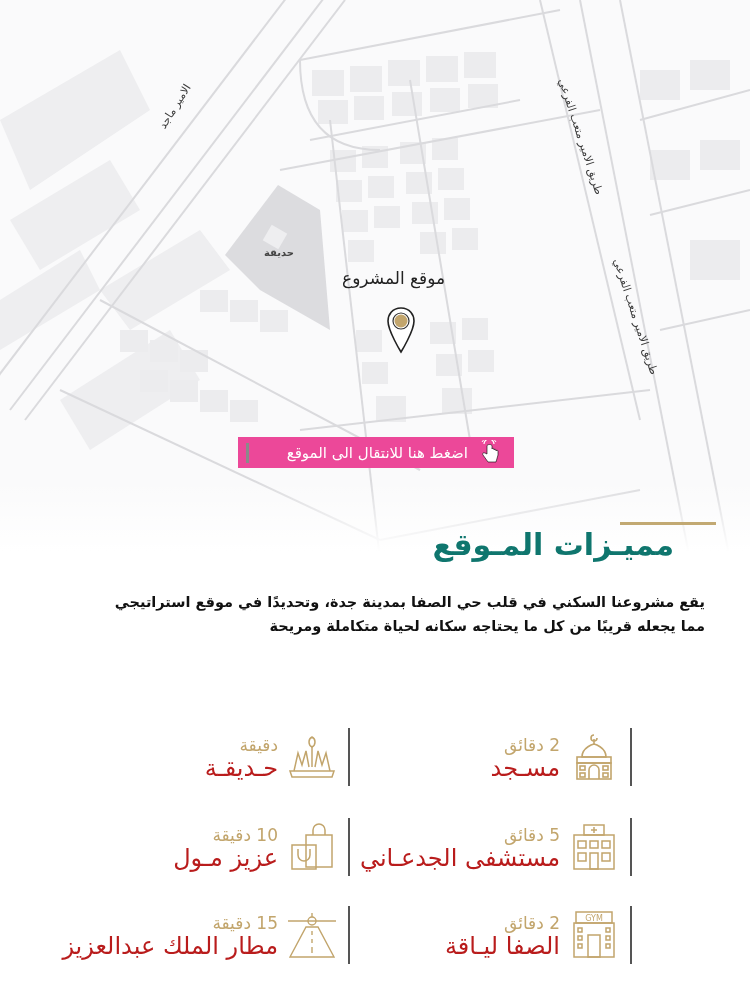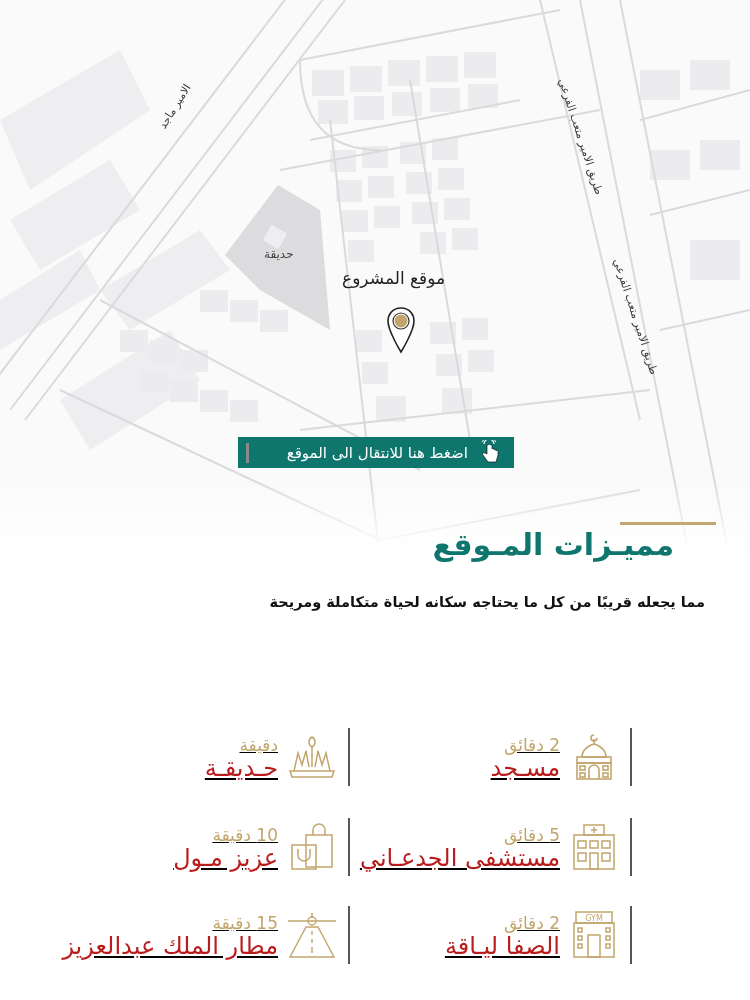--- a/index.html
+++ b/index.html
@@ -3,43 +3,43 @@
 <meta charset="utf-8">
 <style>
   * { box-sizing: border-box; margin: 0; padding: 0; }
   html, body { width: 750px; height: 1000px; overflow: hidden; background: #ffffff; }
   body { font-family: "DejaVu Sans", sans-serif; position: relative; }
 
   #map { position: absolute; left: 0; top: 0; width: 750px; height: 560px; overflow: hidden; background: #fafafb; }
   #map svg.base { position: absolute; left: 0; top: 0; }
 
   .road-label { position: absolute; font-size: 11px; color: #3a3a3a; white-space: nowrap; direction: rtl; transform-origin: center center; }
-  .park-label { position: absolute; font-size: 12px; color: #444; direction: rtl; }
+  .park-label { position: absolute; font-size: 10px; color: #444; direction: rtl; font-weight: bold; }
 
   .project-label { position: absolute; left: 342px; top: 268px; font-size: 17px; color: #222; direction: rtl; white-space: nowrap; }
   .pin { position: absolute; left: 386px; top: 306px; width: 30px; height: 48px; }
 
-  .goto-btn { position: absolute; left: 238px; top: 437px; width: 276px; height: 31px; background: #0f766e; display: flex; flex-direction: row-reverse; align-items: center; padding: 0 14px 0 8px; gap: 10px; cursor: pointer; }
+  .goto-btn { position: absolute; left: 238px; top: 437px; width: 276px; height: 31px; background: #ec4899; display: flex; flex-direction: row-reverse; align-items: center; padding: 0 14px 0 8px; gap: 10px; cursor: pointer; }
   .goto-btn .txt { color: #fff; font-size: 15px; direction: rtl; white-space: nowrap; }
   .goto-btn .bar { width: 3px; height: 20px; background: #8a8a8a; margin-right: auto; }
   .goto-btn .hand { width: 22px; height: 26px; }
 
   .fade { position: absolute; left: 0; top: 480px; width: 750px; height: 90px; background: linear-gradient(to bottom, rgba(255,255,255,0), #ffffff 80%); }
 
   .title-rule { position: absolute; left: 620px; top: 522px; width: 96px; height: 3px; background: #c2a973; }
   .section-title { position: absolute; right: 76px; top: 527px; font-size: 30px; font-weight: bold; color: #0f766e; direction: rtl; letter-spacing: 1px; }
 
   .desc { position: absolute; right: 45px; top: 590px; width: 660px; direction: rtl; text-align: right; font-size: 14.5px; line-height: 24px; color: #111; font-weight: bold; }
   .desc p { white-space: nowrap; }
 
   .features { position: absolute; left: 0; top: 720px; width: 750px; }
   .feature { position: absolute; display: flex; flex-direction: row-reverse; align-items: center; height: 70px; }
   .feature .vline { width: 2px; height: 58px; background: #555; margin-left: 10px; }
   .feature .icon { width: 52px; height: 52px; margin-left: 8px; }
-  .feature .texts { direction: rtl; text-align: right; text-decoration: underline; }
+  .feature .texts { direction: rtl; text-align: right; }
   .feature .time { font-size: 17px; color: #c2a56c; line-height: 22px; white-space: nowrap; }
   .feature .name { font-size: 24px; color: #b91c1c; line-height: 24px; white-space: nowrap; }
 </style>
 </head>
 <body>
 
 <div id="map">
   <svg class="base" width="750" height="560" viewBox="0 0 750 560">
     <g fill="#eeeef0">
       <polygon points="0,120 120,50 150,110 30,190"></polygon>
@@ -148,20 +148,21 @@
     <span class="bar"></span>
   </div>
 
   <div class="fade"></div>
 </div>
 
 <div class="title-rule"></div>
 <h1 class="section-title">مميـزات المـوقع</h1>
 
 <div class="desc">
+  <p>يقع مشروعنا السكني في قلب حي الصفا بمدينة جدة، وتحديدًا في موقع استراتيجي</p>
   <p>مما يجعله قريبًا من كل ما يحتاجه سكانه لحياة متكاملة ومريحة</p>
 </div>
 
 <div class="features">
 
   <div class="feature" style="right:118px;top:2px;">
     <span class="vline"></span>
     <svg class="icon" viewBox="0 0 52 52" fill="none" stroke="#c2a56c" stroke-width="1.6">
       <path d="M26 4 a3 3 0 1 0 3 3"></path>
         <line x1="26" y1="8" x2="26" y2="13"></line>

